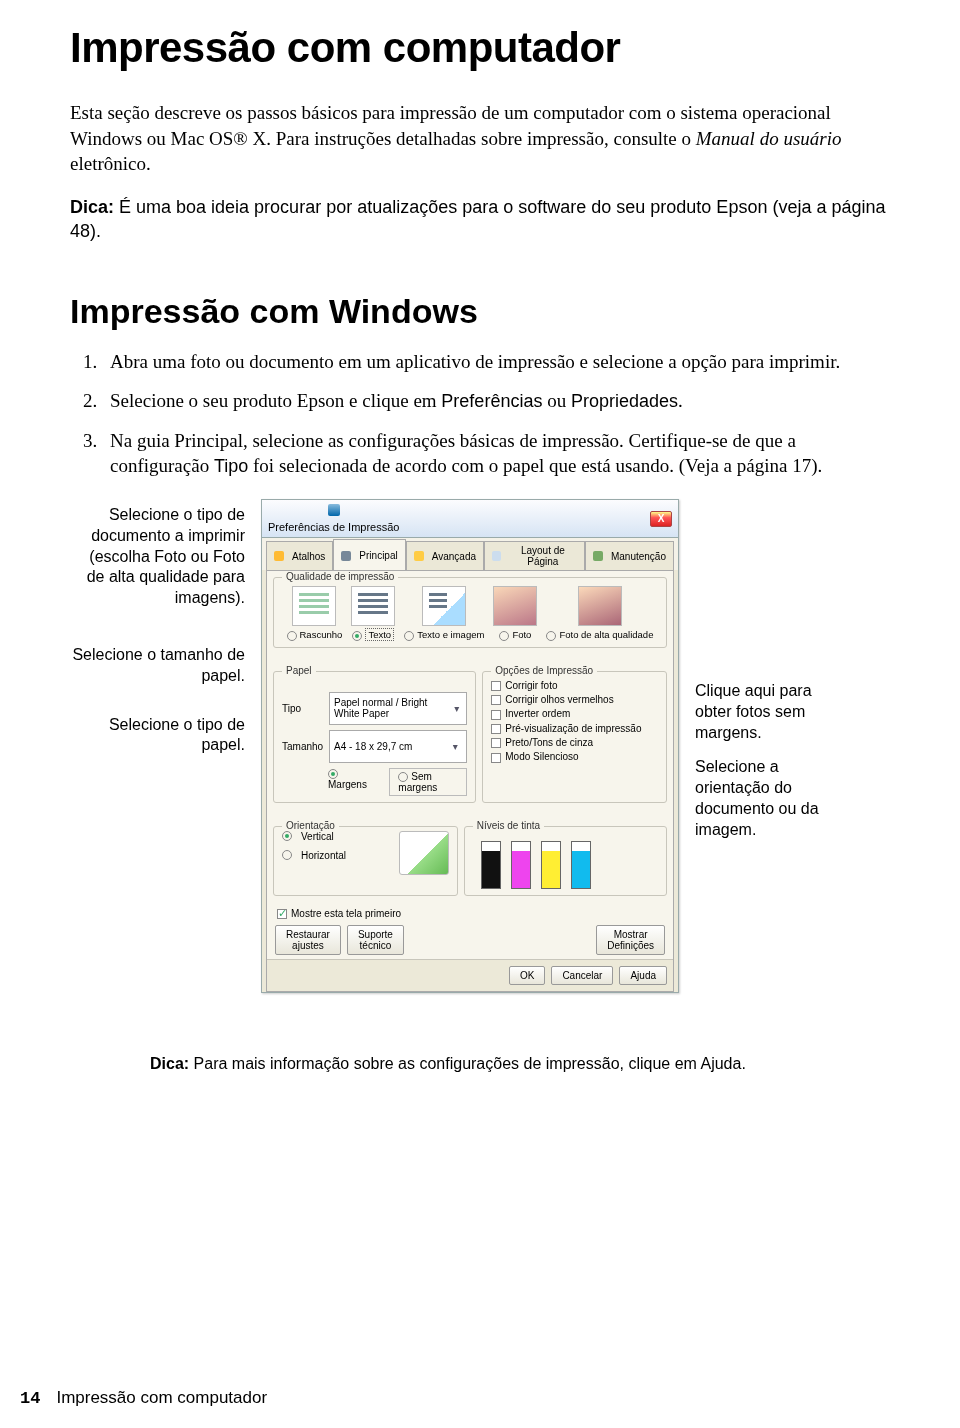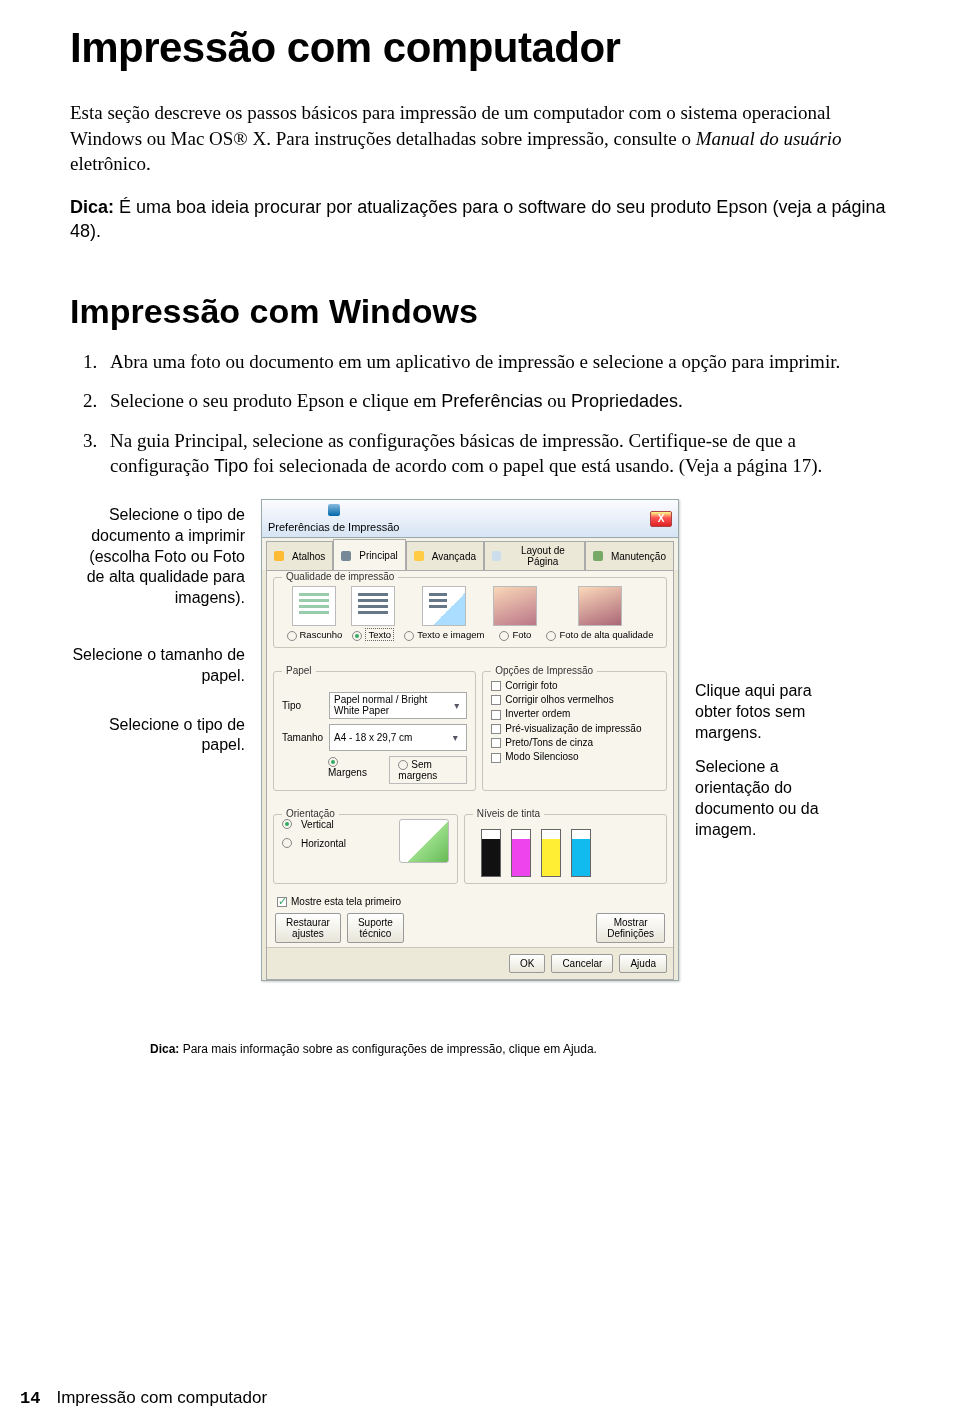--- a/index.html
+++ b/index.html
@@ -103,21 +103,21 @@
   .q-thumb.text::after{content:"";position:absolute;top:6px;left:6px;right:6px;height:3px;background:#678;box-shadow:0 6px 0 #678,0 12px 0 #678,0 18px 0 #678;}
   .q-thumb.textimg{background:linear-gradient(135deg,#fff 60%,#adf 60%);}
   .q-thumb.textimg::after{content:"";position:absolute;top:6px;left:6px;width:18px;height:3px;background:#678;box-shadow:0 6px 0 #678,0 12px 0 #678;}
   .q-thumb.photo{background:linear-gradient(160deg,#f9d7b8,#b78);}
   .q-thumb.photohq{background:linear-gradient(160deg,#fbd9ba,#a67);}
   .r-radio { display:inline-block;width:10px;height:10px;border:1px solid #888;border-radius:50%;margin-right:3px;vertical-align:middle;position:relative;}
   .r-radio.sel::after{content:"";position:absolute;top:2px;left:2px;width:4px;height:4px;background:#3a6;border-radius:50%;}
 
   .paper-opts .row { display:flex; align-items:center; margin-bottom:5px; gap:5px;}
   .lbl { width:42px; font-size:10px;}
-  .dd { flex:1; height:27px; border:1px solid #aaa; background:#fff; font-size:10px; display:flex; align-items:center; padding:12px 4px; justify-content:space-between;}
+  .dd { flex:1; height:33px; border:1px solid #aaa; background:#fff; font-size:10px; display:flex; align-items:center; padding:12px 4px; justify-content:space-between;}
   .dd .arrow { width:14px;text-align:center;color:#556;}
   .margins-row { display:flex; gap:20px; padding-left:46px; margin-top:2px;}
   .margins-row .box { border:1px solid #bbb; padding:2px 8px; font-size:10px;}
   .half { display:flex; gap:6px; }
   .half > .grp { flex:1;margin-top:17px; }
   .chk { display:block; font-size:10px; margin-bottom:3px; }
   .chk .box { display:inline-block;width:10px;height:10px;border:1px solid #888;background:#fff;margin-right:4px;vertical-align:middle;position:relative;}
   .chk.sel .box::after{content:"✓";position:absolute;top:-3px;left:0;font-size:11px;color:#3a6;}
   .ink-bars { display:flex; gap:10px; align-items:flex-end; height:54px; padding:4px 8px 0;}
   .bar { width:20px; height:48px; border:1px solid #666; position:relative; background:#fff;}
@@ -127,21 +127,21 @@
   .orient-img{width:50px;height:44px;border:1px solid #bbb;background:linear-gradient(135deg,#fff 55%,#9d8 55%,#6b5);float:right;margin-left:6px;border-radius:3px;}
   .showfirst{font-size:10px;margin:6px 0 6px 4px;}
   .btns-row{display:flex;gap:6px;padding: 0 2px 2px;}
   .btn{border:1px solid #999;background:linear-gradient(#fff,#e8e6da);font-size:10px;padding:3px 10px;border-radius:2px;}
   .btns-row.bottom{justify-content:flex-end;background:#ece9d8;padding:6px;border-top:1px solid #c8c6bb;margin:0 -6px -6px;}
   .btns-row.rest{justify-content:space-between;margin-bottom:2px;}
   .btns-row.rest .btn{flex:0;}
 
   .bottom-tip {
     padding-left: 80px;
-    font-size: 12px;
+    font-size: 16px;
     line-height: 1.35;
     margin-bottom: 40px;
   }
   .bottom-tip .bold { font-weight: bold; }
   .footer {
     position: absolute;
     bottom: 20px;
     left: 20px;
     font-size: 17px;
   }

